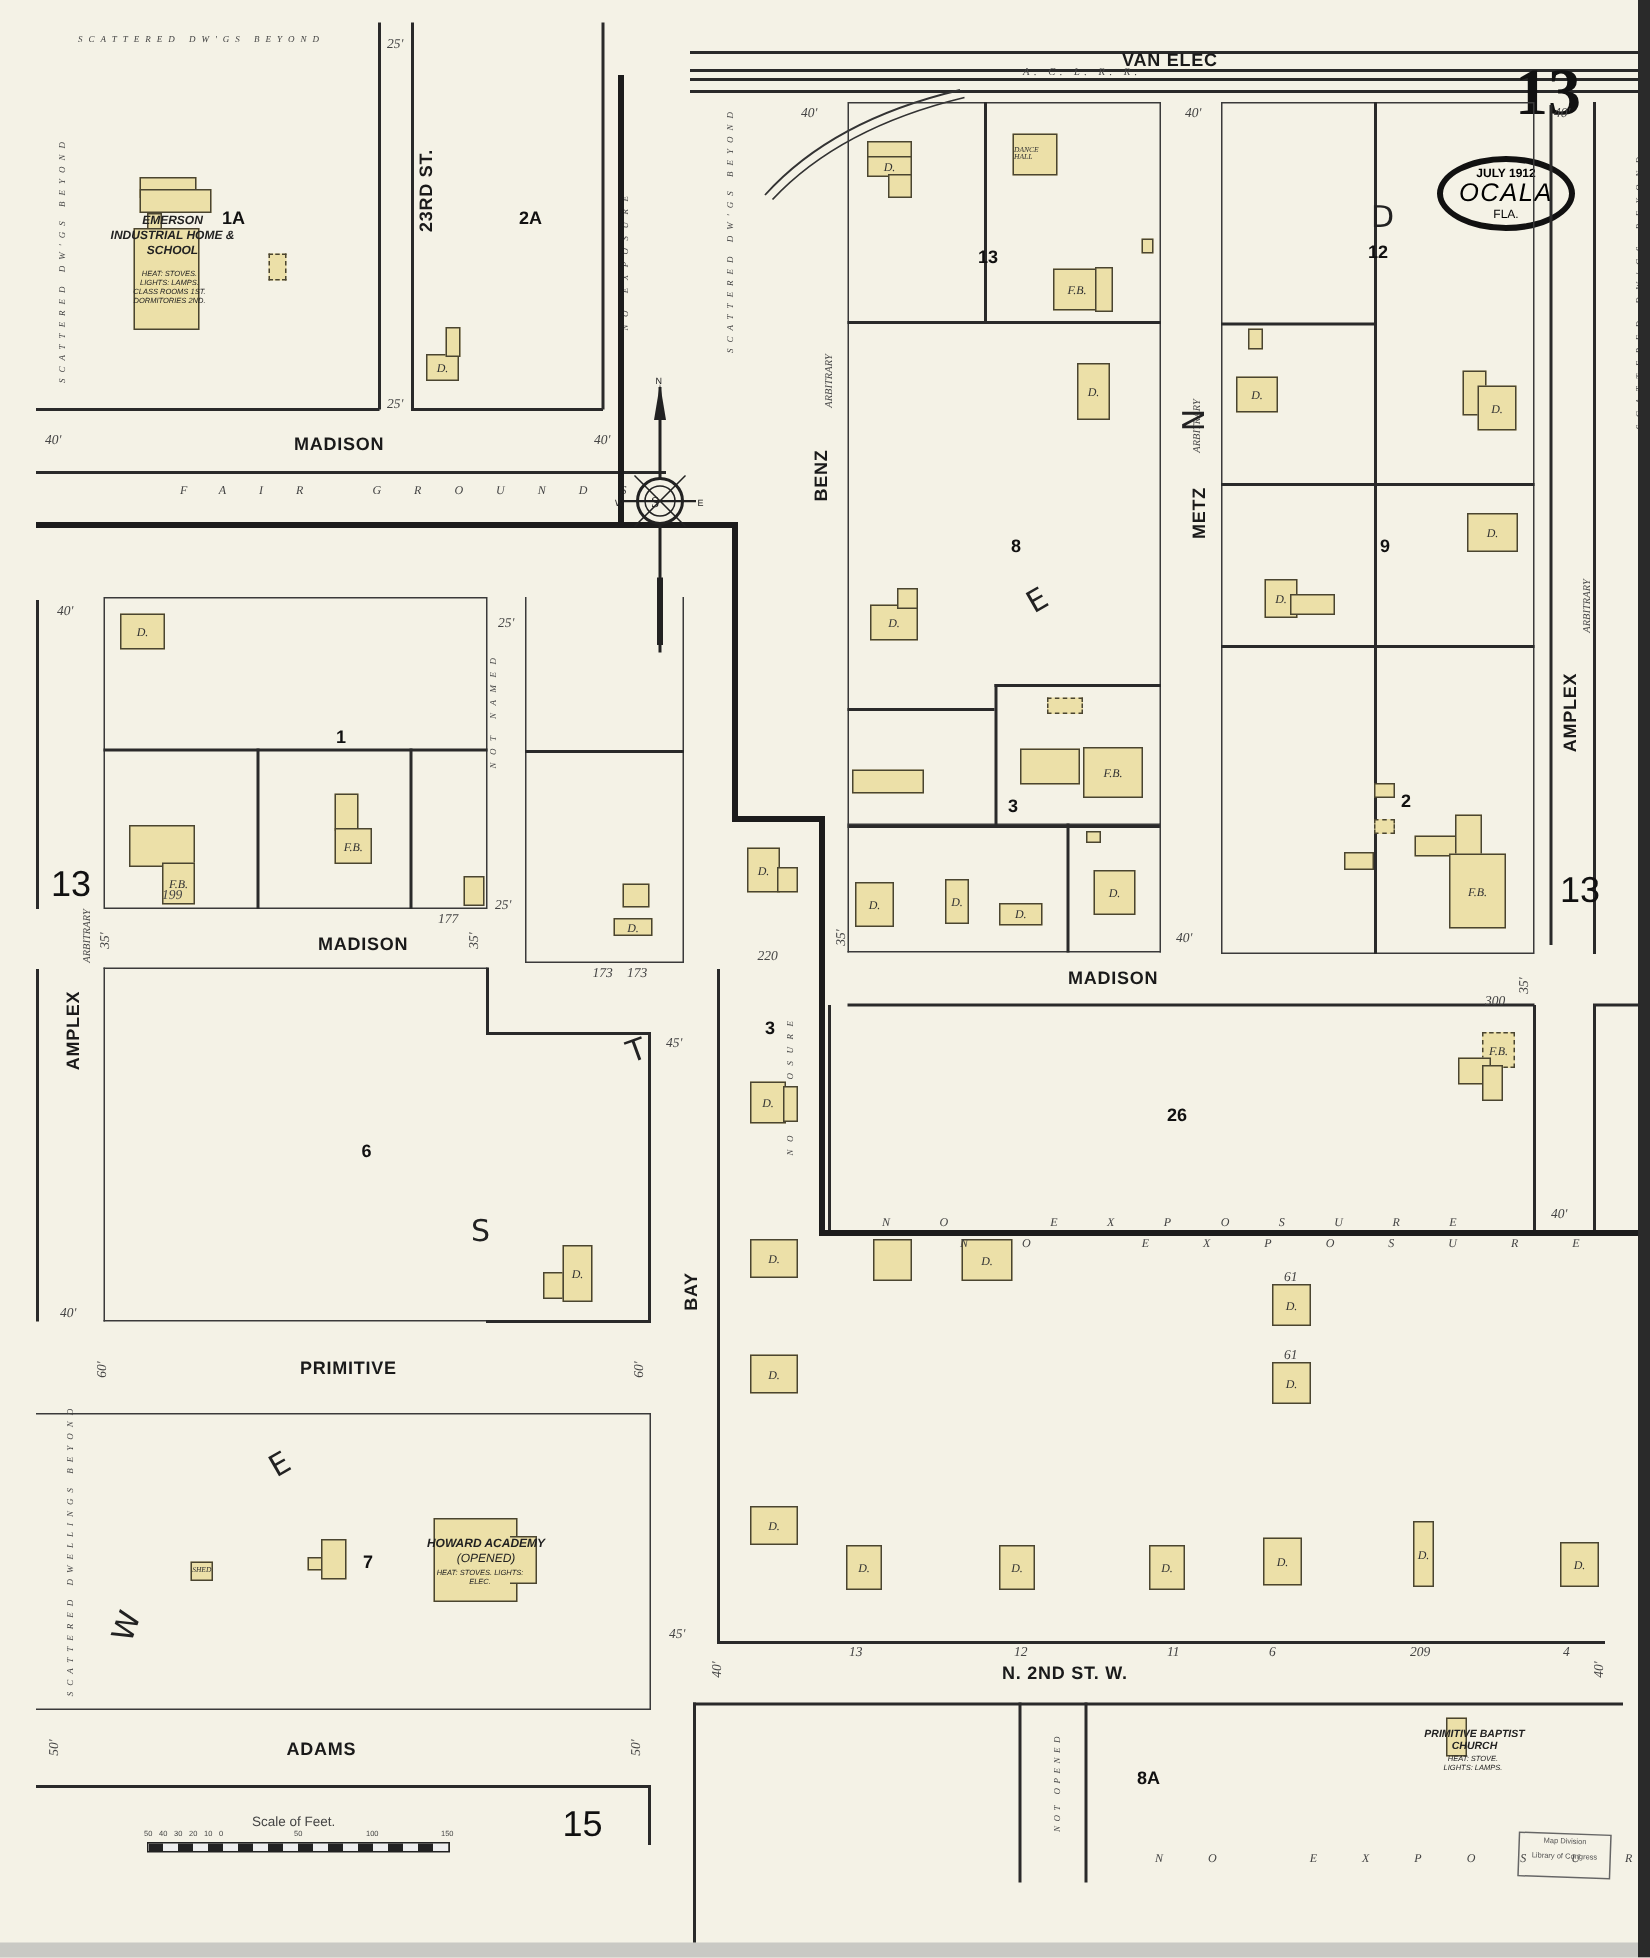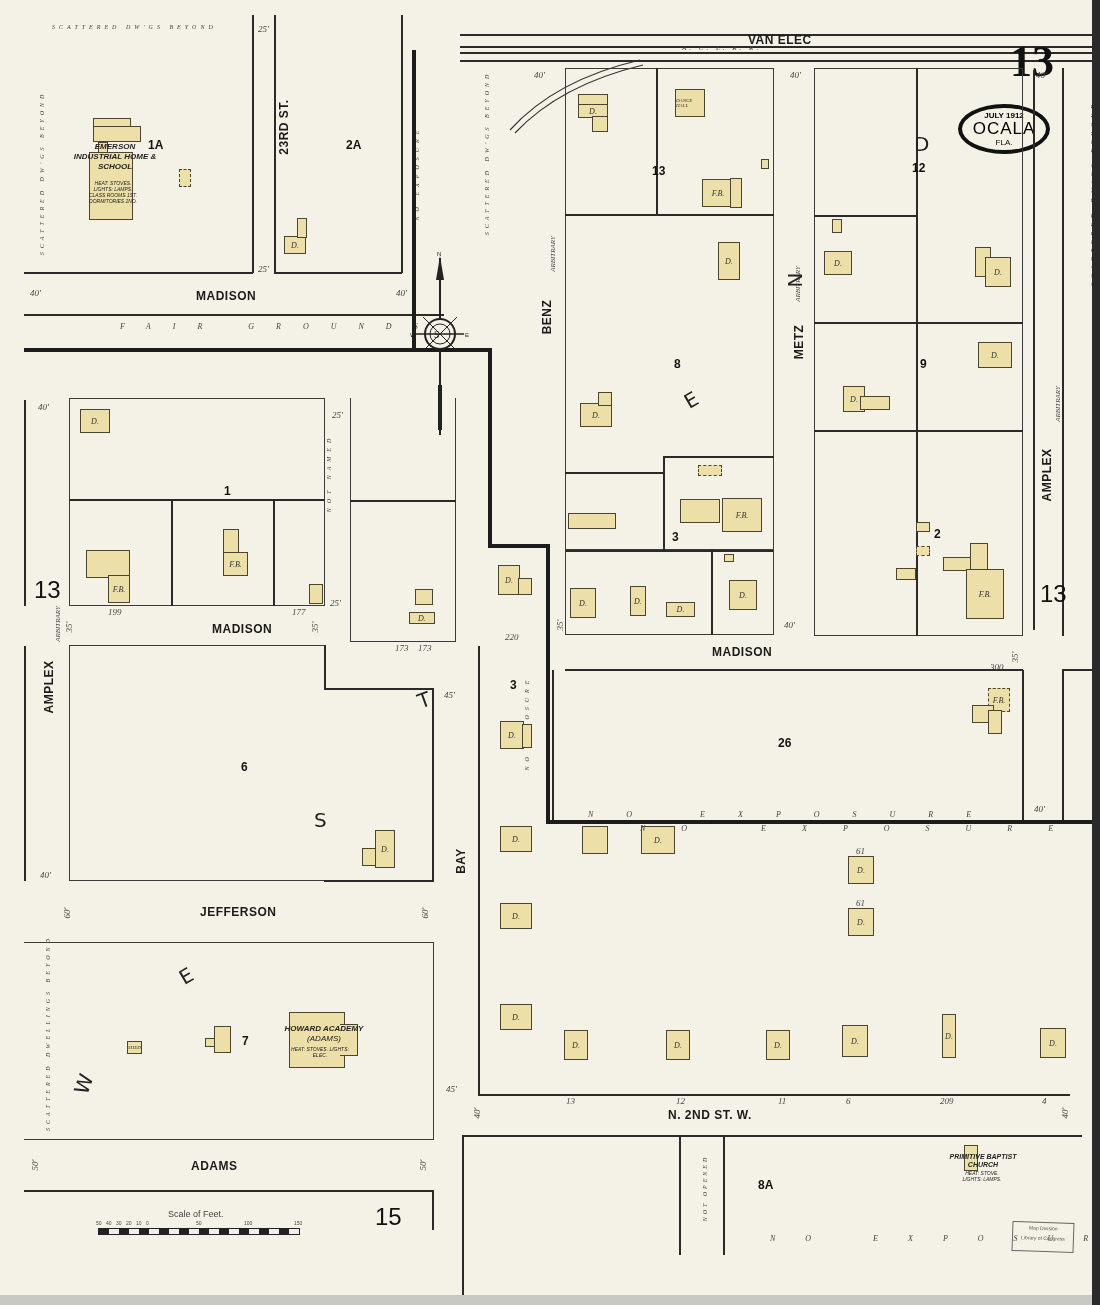--- a/index.html
+++ b/index.html
@@ -34,21 +34,21 @@
 
   <svg class="abs" style="left:505px;top:55px;" width="140" height="80">
     <path d="M5 75 Q50 25 135 5" stroke="#333" stroke-width="1.2" fill="none"></path>
     <path d="M10 78 Q55 30 138 10" stroke="#333" stroke-width="1.2" fill="none"></path>
   </svg>
 
   <div class="abs" style="left:1010px;top:36px;font-size:44px;font-weight:bold;font-family:'Liberation Serif',serif;color:#111;">13</div>
   <div class="small" style="left:1036px;top:70px;">40'</div>
   <div class="abs" style="left:958px;top:104px;width:92px;height:50px;border:4px solid #111;border-radius:50%;box-sizing:border-box;background:#f4f2e6;">
     <div class="abs" style="left:0;right:0;top:3px;text-align:center;font-size:8px;font-weight:bold;">JULY 1912</div>
-    <div class="abs" style="left:0;right:0;top:11px;text-align:center;font-size:17px;letter-spacing:1px;">OCALA</div>
+    <div class="abs" style="left:0;right:0;top:11px;text-align:center;font-size:17px;letter-spacing:1px;font-style:italic;">OCALA</div>
     <div class="abs" style="left:0;right:0;top:30px;text-align:center;font-size:8px;">FLA.</div>
   </div>
   <div class="ln" style="left:1033px;top:70px;width:1.5px;height:560px;"></div>
 
   <div class="spaced" style="left:52px;top:24px;font-size:6px;letter-spacing:4px;">SCATTERED DW'GS BEYOND</div>
   <div class="ln" style="left:252px;top:15px;width:1.5px;height:258px;"></div>
   <div class="ln" style="left:24px;top:272px;width:229px;height:1.5px;"></div>
   <div class="spaced vert" style="left:-40px;top:170px;font-size:6px;letter-spacing:4px;">SCATTERED DW'GS BEYOND</div>
 
   <div class="bld" style="left:93px;top:118px;width:38px;height:14px;"></div>
@@ -114,21 +114,21 @@
     </div>
   <div class="bld" style="left:86px;top:550px;width:44px;height:28px;"></div>
   <div class="bld" style="left:108px;top:575px;width:22px;height:28px;">
       <span>F.B.</span>
     </div>
   <div class="bld" style="left:223px;top:529px;width:16px;height:25px;"></div>
   <div class="bld" style="left:223px;top:552px;width:25px;height:24px;">
       <span>F.B.</span>
     </div>
   <div class="bld" style="left:309px;top:584px;width:14px;height:20px;"></div>
-  <div class="small" style="left:108px;top:607px;">199</div>
+  <div class="small" style="left:108px;top:591px;">199</div>
   <div class="small" style="left:292px;top:607px;">177</div>
 
   <div class="spaced vert" style="left:290px;top:470px;font-size:6px;letter-spacing:5px;">NOT NAMED</div>
   <div class="small" style="left:332px;top:410px;">25'</div>
   <div class="small" style="left:330px;top:598px;">25'</div>
 
   <div class="blk" style="left:350px;top:398px;width:106px;height:244px;border-top:none;"></div>
   <div class="ln" style="left:350px;top:500px;width:106px;height:1.5px;"></div>
   <div class="bld" style="left:415px;top:589px;width:18px;height:16px;"></div>
   <div class="bld" style="left:409px;top:612px;width:26px;height:12px;">
@@ -157,38 +157,38 @@
   <div class="bld" style="left:375px;top:830px;width:20px;height:38px;">
       <span>D.</span>
     </div>
   <div class="small" style="left:40px;top:870px;">40'</div>
   <div class="small" style="left:444px;top:690px;">45'</div>
   <div class="small" style="left:395px;top:643px;">173</div>
 
   <div class="ln" style="left:478px;top:646px;width:1.5px;height:450px;"></div>
   <div class="street vert" style="left:448px;top:854px;">BAY</div>
 
-  <div class="street" style="left:200px;top:905px;">JEFFERSON</div>
+  <div class="street" style="left:200px;top:905px;">PRIMITIVE</div>
   <div class="small vert" style="left:62px;top:908px;">60'</div>
   <div class="small vert" style="left:420px;top:908px;">60'</div>
 
   <div class="blk" style="left:24px;top:942px;width:410px;height:198px;border-left:none;"></div>
   <div class="spaced vert" style="left:-50px;top:1030px;font-size:6px;letter-spacing:4px;">SCATTERED DWELLINGS BEYOND</div>
   <div class="bigletter" style="left:74px;top:1072px;transform:rotate(-70deg);">W</div>
   <div class="bigletter" style="left:180px;top:964px;transform:rotate(-30deg);">E</div>
   <div class="bld" style="left:127px;top:1041px;width:15px;height:13px;font-size:5px;">
       <span>SHED</span>
     </div>
   <div class="bld" style="left:205px;top:1038px;width:10px;height:9px;"></div>
   <div class="bld" style="left:214px;top:1026px;width:17px;height:27px;"></div>
   <div class="lotnum" style="left:242px;top:1034px;">7</div>
   <div class="bld" style="left:289px;top:1012px;width:56px;height:56px;"></div>
   <div class="bld" style="left:340px;top:1024px;width:18px;height:32px;border-left:none;"></div>
   <div class="label" style="left:284px;top:1024px;width:80px;">HOWARD ACADEMY</div>
-  <div class="label" style="left:284px;top:1034px;width:80px;font-weight:normal;">(ADAMS)</div>
+  <div class="label" style="left:284px;top:1034px;width:80px;font-weight:normal;">(OPENED)</div>
   <div class="label" style="left:290px;top:1046px;width:60px;font-size:5px;line-height:6px;font-weight:normal;">HEAT: STOVES. LIGHTS: ELEC.</div>
   <div class="small" style="left:446px;top:1084px;">45'</div>
 
   <div class="street" style="left:191px;top:1159px;">ADAMS</div>
   <div class="small vert" style="left:30px;top:1160px;">50'</div>
   <div class="small vert" style="left:418px;top:1160px;">50'</div>
   <div class="ln" style="left:24px;top:1190px;width:410px;height:1.5px;"></div>
   <div class="ln" style="left:432px;top:1190px;width:1.5px;height:40px;"></div>
 
   <div class="small" style="left:168px;top:1209px;font-style:normal;font-family:'Liberation Sans',sans-serif;font-size:9px;">Scale of Feet.</div>

